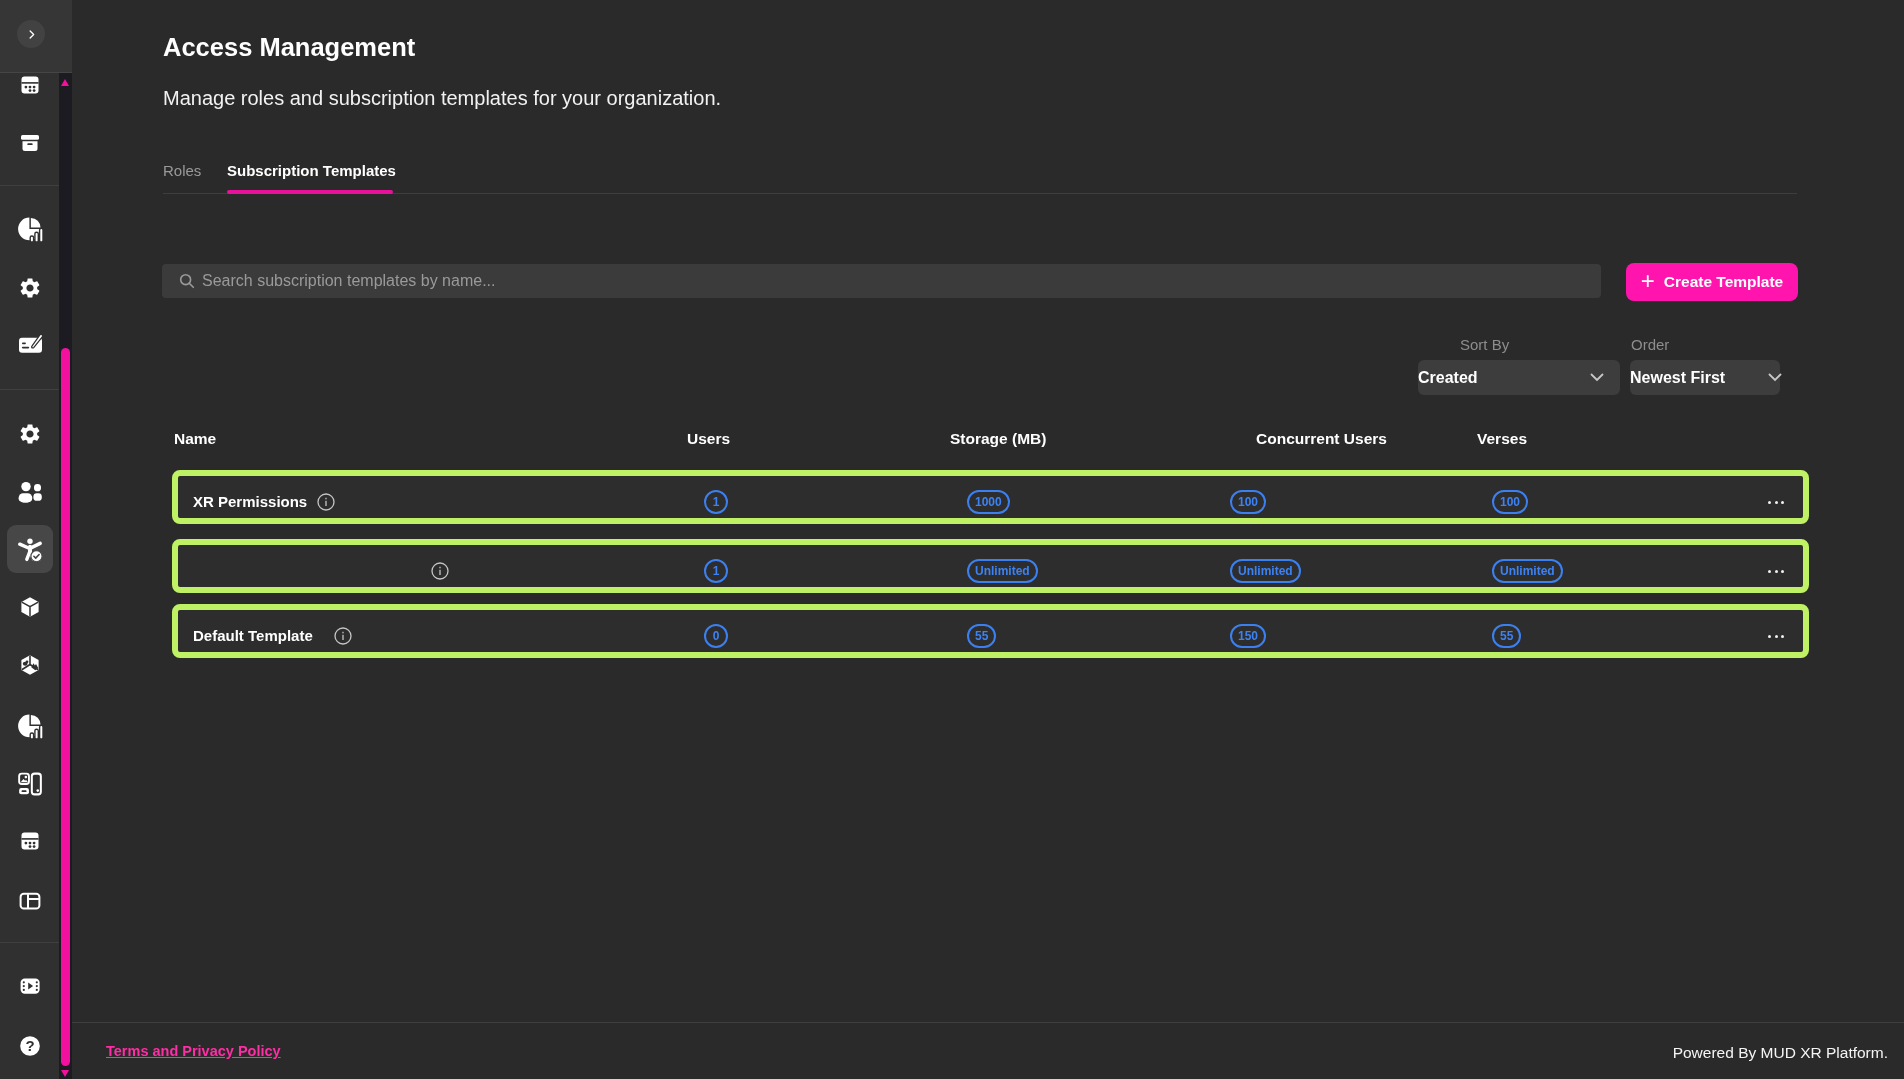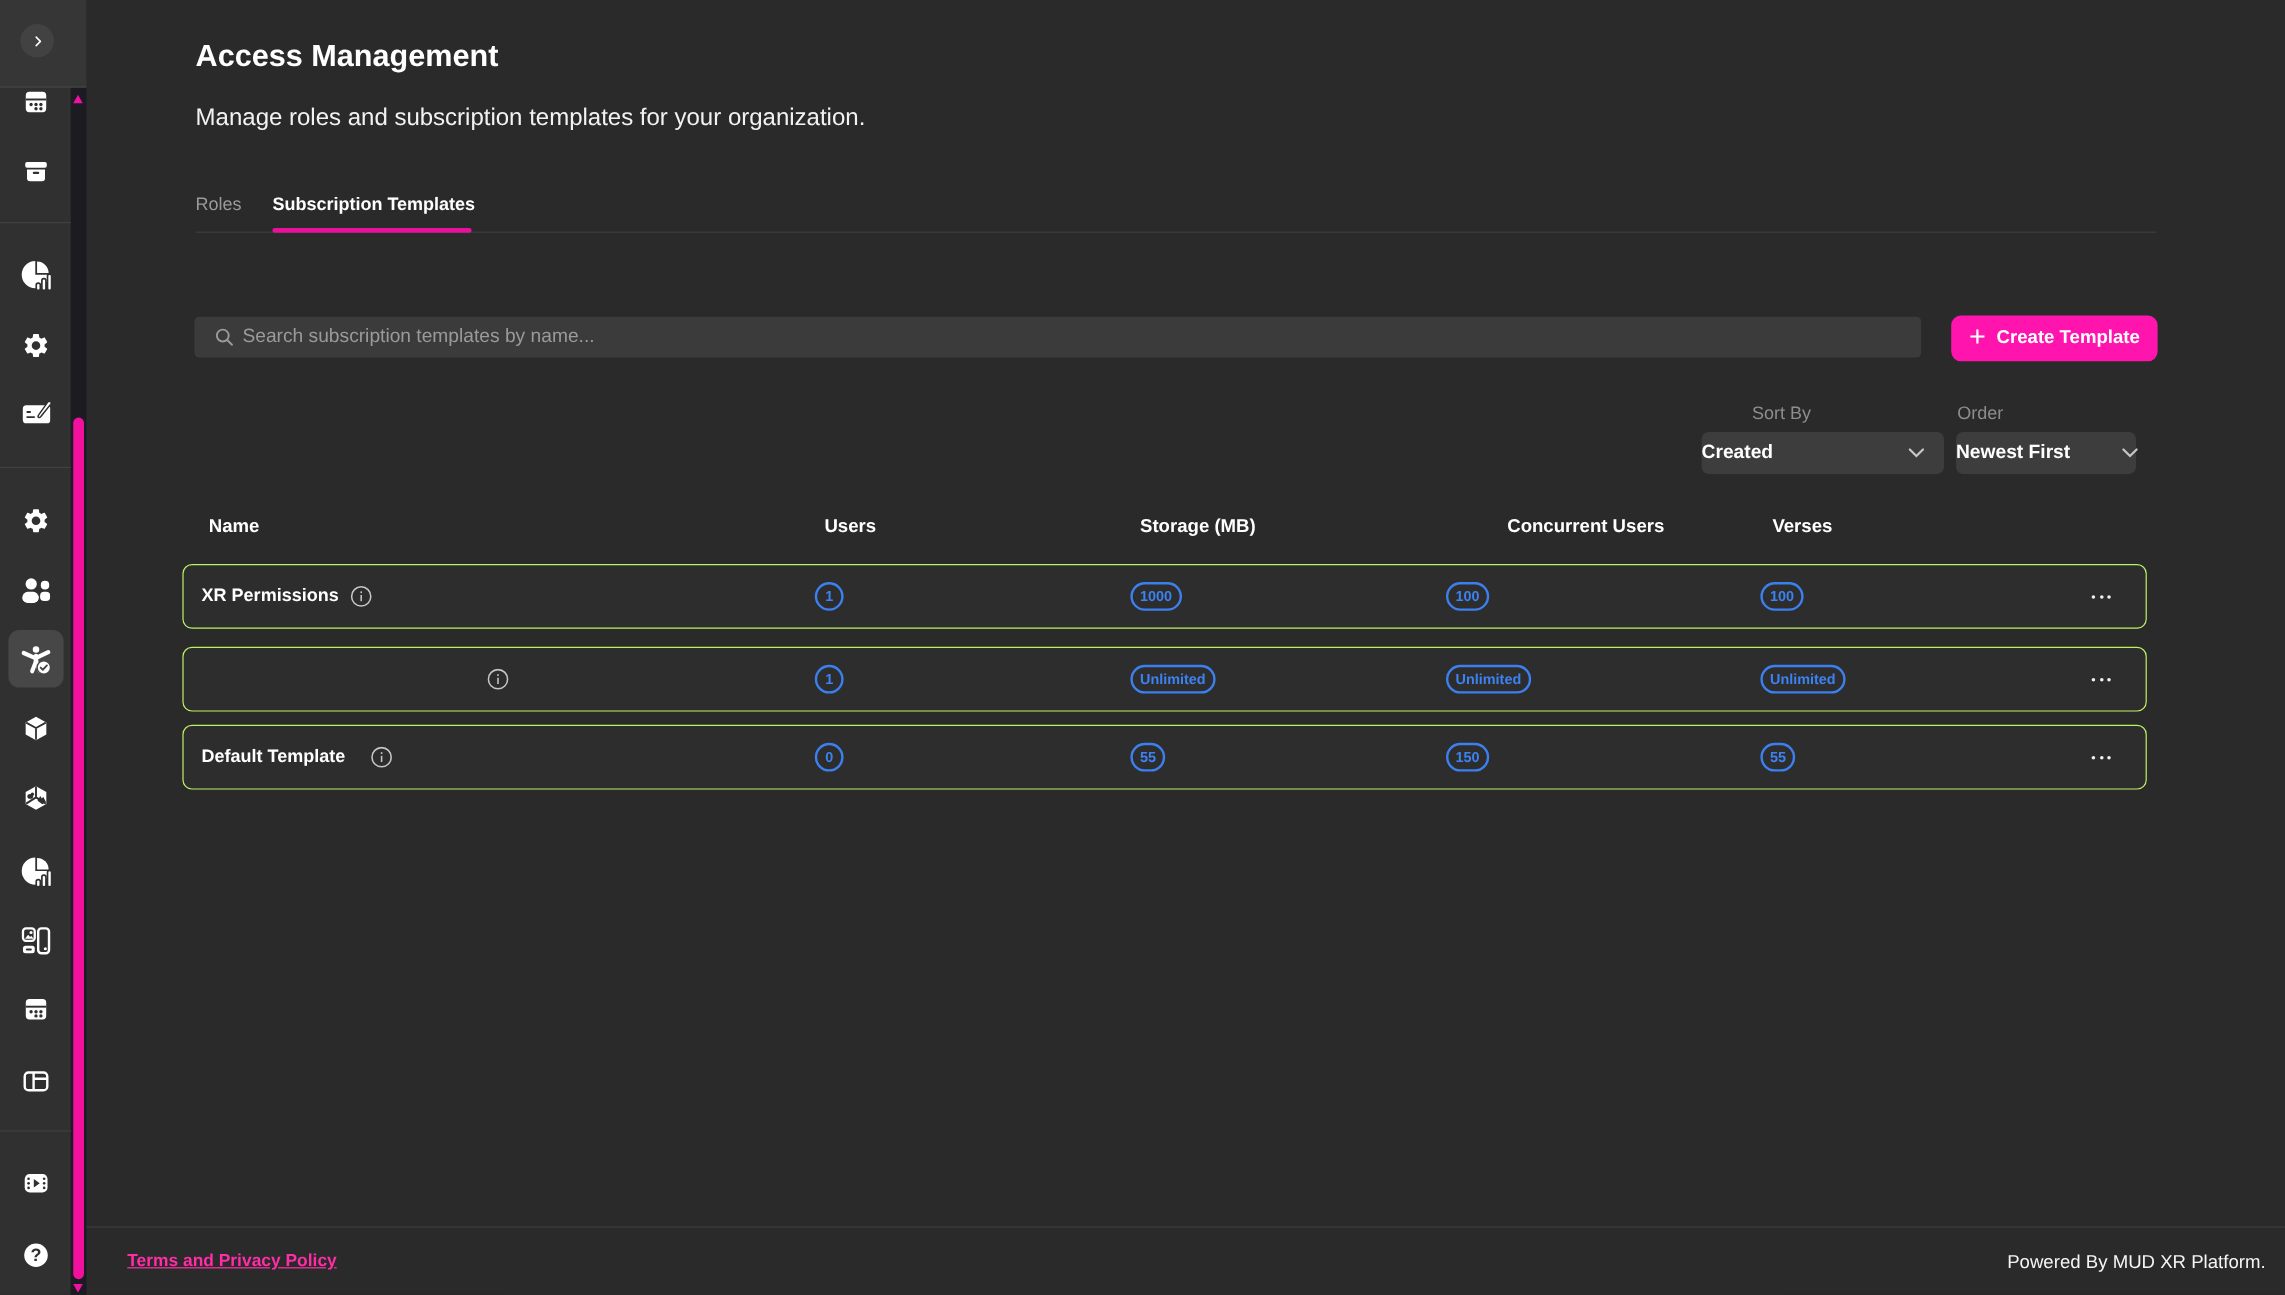--- a/index.html
+++ b/index.html
@@ -32,21 +32,21 @@
 #createbtn { position:absolute; left:1626px; top:263px; width:172px; height:38px; border-radius:8px; background:#ff14ae; display:flex; align-items:center; justify-content:center; }
 #createbtn .plus { color:#ffffff; font-size:24px; font-weight:200; margin-right:9px; margin-top:-2px; }
 #createbtn .txt { color:#ffffff; font-size:15.5px; font-weight:bold; }
 
 .ddlabel { position:absolute; top:336px; font-size:15px; color:#8d8d8d; }
 .dd { position:absolute; top:360px; height:35px; border-radius:6px; background:#3d3d3d; color:#ffffff; font-size:16px; font-weight:bold; line-height:35px; }
 .chev { position:absolute; top:13px; width:14px; height:9px; }
 
 
 .th { position:absolute; top:430px; font-size:15.5px; font-weight:bold; color:#ffffff; }
-.row { position:absolute; left:152px; width:1637px; height:54px; border-radius:8px; background:#2d2d2d; border:1px solid #bef264; }
+.row { position:absolute; left:172px; width:1637px; height:54px; border-radius:8px; background:#2d2d2d; border:6px solid #bef264; }
 .rname { position:absolute; left:15px; top:0; height:52px; line-height:52px; font-size:15px; font-weight:bold; color:#ffffff; }
 .info { position:absolute; top:17px; width:18px; height:18px; }
 .cbadge { position:absolute; top:14px; width:24px; height:24px; border:2px solid #3c80f0; border-radius:50%; color:#3d82f2; font-size:12px; font-weight:bold; display:flex; align-items:center; justify-content:center; }
 .pbadge { position:absolute; top:14px; height:24px; border:2px solid #3c80f0; border-radius:12px; color:#3d82f2; font-size:12px; font-weight:bold; display:flex; align-items:center; justify-content:center; padding:0 6px; }
 .dots { position:absolute; left:1590px; top:25px; display:flex; gap:3.5px; }
 .dots b { width:3px; height:3px; border-radius:50%; background:#f0f0f0; }
 
 
 #footline { position:absolute; left:72px; top:1022px; width:1832px; height:1px; background:#3e3e3e; }
 #terms { position:absolute; left:106px; top:1043px; font-size:14.5px; font-weight:bold; color:#ff2da6; text-decoration:underline; }

